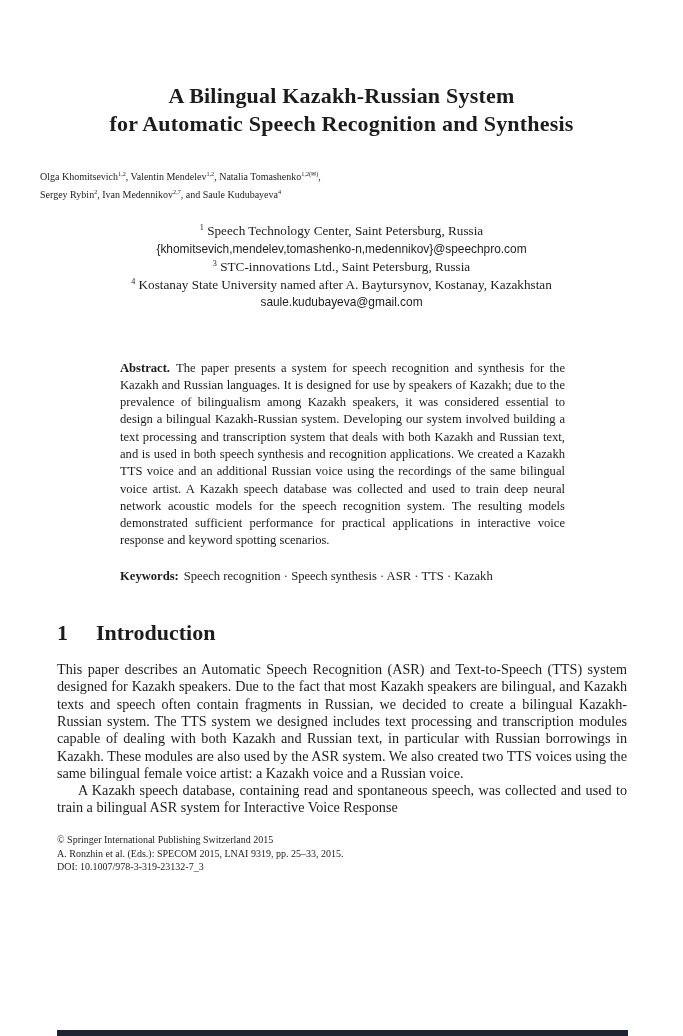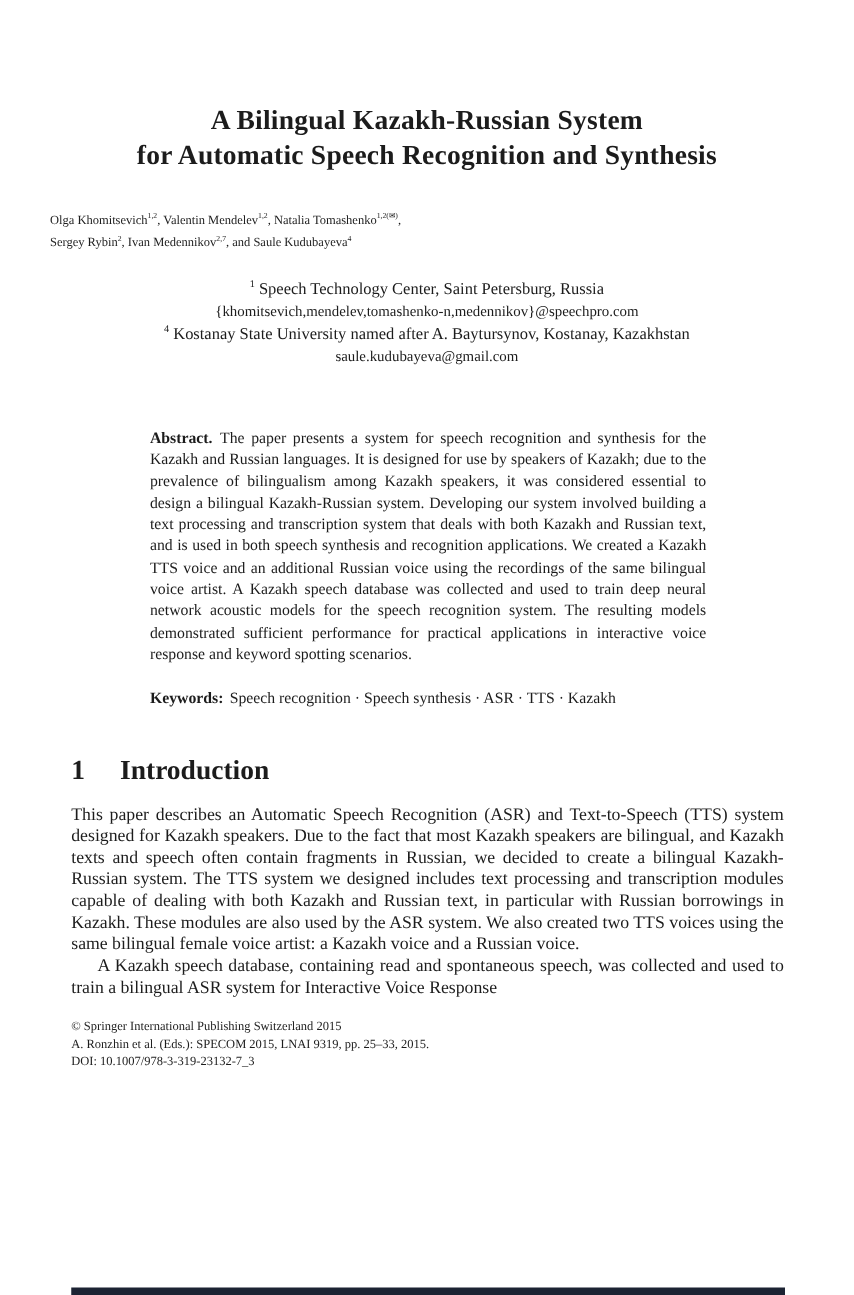--- a/index.html
+++ b/index.html
@@ -27,21 +27,21 @@
     font-size:10px;
     line-height:17.5px;
   }
   .affiliations {
     margin:19px 30px 0;
     text-align:center;
     font-size:13.2px;
     line-height:17.5px;
   }
   .mono {
-    font-family:Liberation Serif, serif;
+    font-family:Liberation Sans, sans-serif;
     font-size:11.9px;
   }
   .abstract {
     margin:48px 118px 0 120px;
     font-size:12.6px;
     line-height:17.3px;
     text-align:justify;
   }
   .abstract .b, .keywords .b { font-weight:bold; }
   .abstract .b { margin-right:6px; }
@@ -89,20 +89,21 @@
   </div>
 
   <div class="authors">
       <div class="rline"><span>Olga Khomitsevich</span><sup>1,2</sup><span>, Valentin Mendelev</span><sup>1,2</sup><span>, Natalia Tomashenko</span><sup>1,2(✉)</sup><span>,</span></div>
       <div class="rline"><span>Sergey Rybin</span><sup>2</sup><span>, Ivan Medennikov</span><sup>2,7</sup><span>, and Saule Kudubayeva</span><sup>4</sup></div>
     </div>
 
   <div class="affiliations">
       <div class="rline"><sup>1</sup><span> Speech Technology Center, Saint Petersburg, Russia</span></div>
       <div class="rline"><span class="mono">{khomitsevich,mendelev,tomashenko-n,medennikov}@speechpro.com</span></div>
+      <div class="rline"><sup>3</sup><span> STC-innovations Ltd., Saint Petersburg, Russia</span></div>
       <div class="rline"><sup>4</sup><span> Kostanay State University named after A. Baytursynov, Kostanay, Kazakhstan</span></div>
       <div class="rline"><span class="mono">saule.kudubayeva@gmail.com</span></div>
     </div>
 
   <div class="abstract"><span class="b">Abstract.</span><span>The paper presents a system for speech recognition and synthesis for the Kazakh and Russian languages. It is designed for use by speakers of Kazakh; due to the prevalence of bilingualism among Kazakh speakers, it was considered essential to design a bilingual Kazakh-Russian system. Developing our system involved building a text processing and transcription system that deals with both Kazakh and Russian text, and is used in both speech synthesis and recognition applications. We created a Kazakh TTS voice and an additional Russian voice using the recordings of the same bilingual voice artist. A Kazakh speech database was collected and used to train deep neural network acoustic models for the speech recognition system. The resulting models demonstrated sufficient performance for practical applications in interactive voice response and keyword spotting scenarios.</span></div>
 
   <div class="keywords"><span class="b">Keywords:</span><span>Speech recognition · Speech synthesis · ASR · TTS · Kazakh</span></div>
 
   <div class="section-heading">
     <span class="section-num">1</span><span>Introduction</span>

